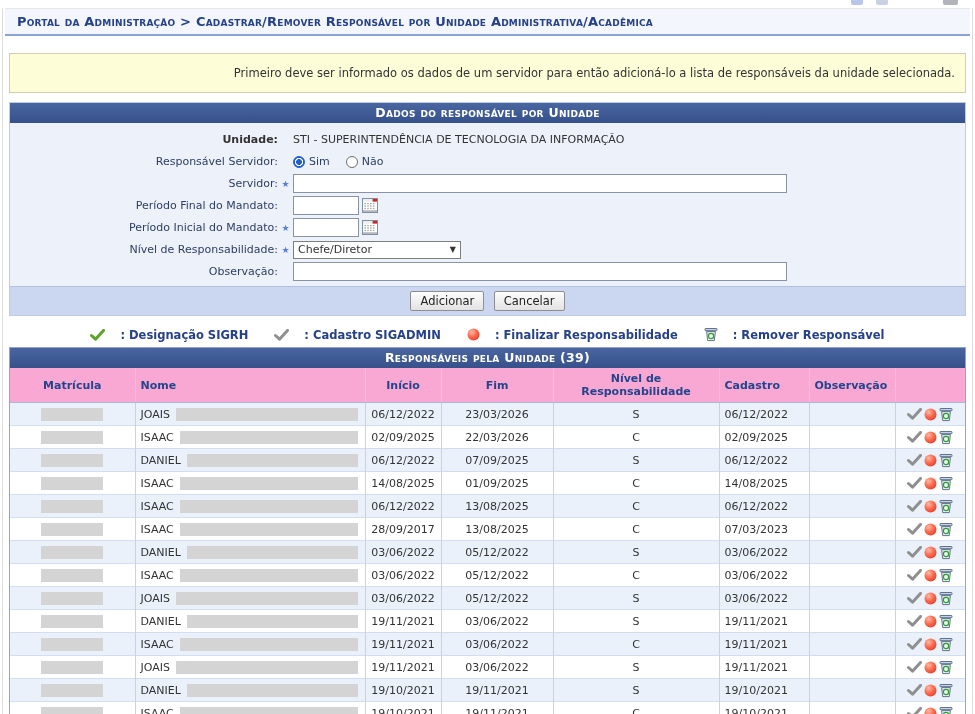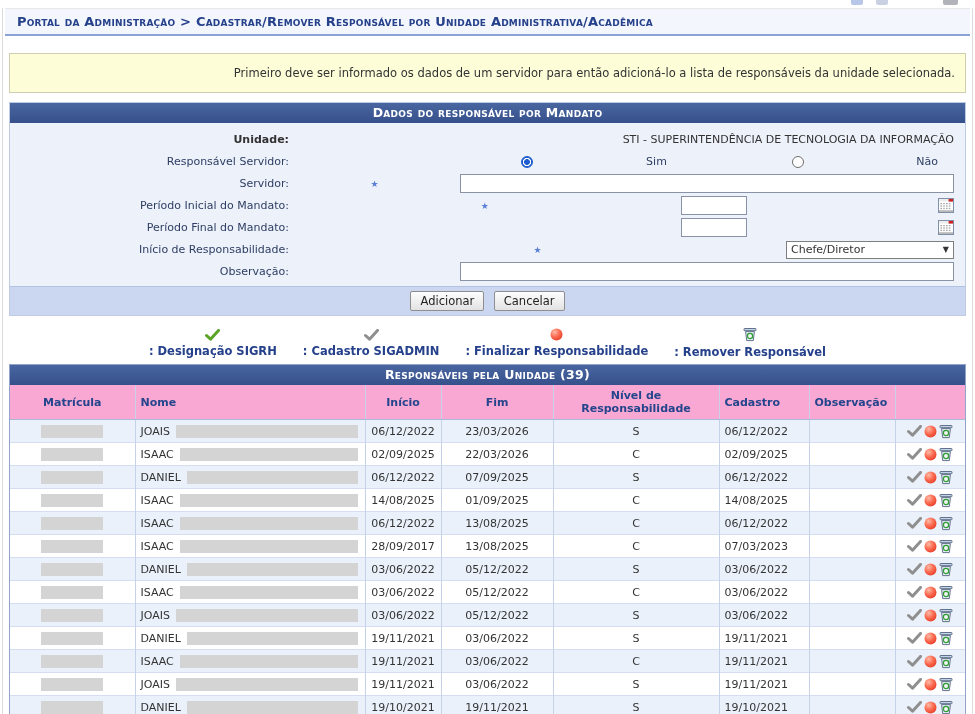--- a/index.html
+++ b/index.html
@@ -30,21 +30,21 @@
   }
   
   .panel{margin:9px 4px 0;border:1px solid #BFCBE2;}
   .panel-header,.table-title{
     background:linear-gradient(var(--panel-header-top),var(--panel-header-bottom));
     color:#FFF;text-align:center;
     font-variant:small-caps;font-weight:bold;font-size:12.5px;letter-spacing:.3px;
     padding:2px 0 3px;
   }
   .panel-body{background:var(--panel-body);padding:5px 0 3px;}
-  .form-row{display:flex;align-items:center;min-height:21px;margin:1px 11px;justify-content:space-between;}
+  .form-row{display:flex;align-items:center;min-height:21px;margin:1px 0;}
   .f-label{width:268px;text-align:right;color:var(--label-text);flex:none;}
   .f-label.bold{font-weight:bold;color:#333;}
   .f-star{width:15px;text-align:center;color:#5B7FD6;font-size:9px;flex:none;}
   .f-star.req::before{content:"★";}
   .f-val{color:#333;}
   input[type=text]{
     height:15px;border:1px solid #8A93A6;background:#FFF;
     font-family:inherit;font-size:11px;padding:1px 3px;
   }
   .input-wide{width:486px;}
@@ -69,21 +69,21 @@
     font-family:inherit;font-size:11.5px;color:#222;
     background:linear-gradient(#FDFDFD,#E2E2E2);
     border:1px solid #8E8E8E;border-radius:2px;
     padding:2px 9px;margin:0 3px;cursor:pointer;
   }
   
   .legend{
     margin:11px 0 5px;display:flex;justify-content:center;align-items:center;gap:26px;
     color:var(--navy);font-weight:bold;font-size:11.5px;
   }
-  .legend-item{display:inline-flex;align-items:center;gap:3px;flex-direction:column;}
+  .legend-item{display:inline-flex;align-items:center;gap:15px;}
   .licon{display:inline-flex;align-items:center;}
   
   .table-wrap{margin:0 4px;border:1px solid #92A5C8;}
   table.resp-table{border-collapse:collapse;width:100%;table-layout:fixed;}
   .resp-table th{
     background:#f9a8d4;color:#24458C;font-weight:bold;font-size:11px;
     padding:4px 5px;border-right:1px solid #C6D2E8;border-bottom:1px solid #A9BAD9;
   }
   .resp-table td{
     padding:3px 5px;font-size:11px;color:#333;height:16px;
@@ -111,21 +111,21 @@
 
   <div class="crumb-bar">
     <span>Portal da Administração &gt; Cadastrar/Remover Responsável por Unidade Administrativa/Acadêmica</span>
   </div>
 
   <div class="info-box">
     <span>Primeiro deve ser informado os dados de um servidor para então adicioná-lo a lista de responsáveis da unidade selecionada.</span>
   </div>
 
   <div class="panel">
-    <div class="panel-header">Dados do responsável por Mandato</div>
+    <div class="panel-header">Dados do responsável por Unidade</div>
     <div class="panel-body">
 
       <div class="form-row">
         <span class="f-label bold">Unidade:</span>
         <span class="f-star"></span>
         <span class="f-val">STI - SUPERINTENDÊNCIA DE TECNOLOGIA DA INFORMAÇÃO</span>
       </div>
 
       <div class="form-row">
         <span class="f-label">Responsável Servidor:</span>
@@ -133,20 +133,48 @@
         <span class="radio sel"></span>
         <span class="r-label">Sim</span>
         <span class="radio"></span>
         <span class="r-label">Não</span>
       </div>
 
       <div class="form-row">
         <span class="f-label">Servidor:</span>
         <span class="f-star req"></span>
         <input type="text" class="input-wide" style="">
+      </div>
+
+      <div class="form-row">
+        <span class="f-label">Período Final do Mandato:</span>
+        <span class="f-star"></span>
+        <input type="text" class="input-date" style="">
+        <span class="cal-btn">
+            <svg width="16" height="15" viewBox="0 0 16 15">
+              <rect x="0.5" y="0.5" width="15" height="14" fill="#FFF" stroke="#8090A8"></rect>
+              <rect x="1" y="1" width="14" height="2.6" fill="#EDEDED"></rect>
+              <rect x="10.6" y="1" width="4.4" height="2.6" fill="#CC2222"></rect>
+              <g fill="#A8A8A8">
+                <rect x="2.4" y="5" width="1.6" height="1.3"></rect>
+                <rect x="5.2" y="5" width="1.6" height="1.3"></rect>
+                <rect x="8" y="5" width="1.6" height="1.3"></rect>
+                <rect x="10.8" y="5" width="1.6" height="1.3"></rect>
+                <rect x="2.4" y="7.4" width="1.6" height="1.3"></rect>
+                <rect x="5.2" y="7.4" width="1.6" height="1.3"></rect>
+                <rect x="8" y="7.4" width="1.6" height="1.3"></rect>
+                <rect x="10.8" y="7.4" width="1.6" height="1.3"></rect>
+                <rect x="2.4" y="9.8" width="1.6" height="1.3"></rect>
+                <rect x="5.2" y="9.8" width="1.6" height="1.3"></rect>
+                <rect x="8" y="9.8" width="1.6" height="1.3"></rect>
+                <rect x="10.8" y="9.8" width="1.6" height="1.3"></rect>
+              </g>
+              <rect x="1" y="12.2" width="14" height="1.8" fill="#B8B8B8"></rect>
+            </svg>
+          </span>
       </div>
 
       <div class="form-row">
         <span class="f-label">Período Inicial do Mandato:</span>
         <span class="f-star req"></span>
         <input type="text" class="input-date" style="">
         <span class="cal-btn">
             <svg width="16" height="15" viewBox="0 0 16 15">
               <rect x="0.5" y="0.5" width="15" height="14" fill="#FFF" stroke="#8090A8"></rect>
               <rect x="1" y="1" width="14" height="2.6" fill="#EDEDED"></rect>
@@ -164,49 +192,21 @@
                 <rect x="5.2" y="9.8" width="1.6" height="1.3"></rect>
                 <rect x="8" y="9.8" width="1.6" height="1.3"></rect>
                 <rect x="10.8" y="9.8" width="1.6" height="1.3"></rect>
               </g>
               <rect x="1" y="12.2" width="14" height="1.8" fill="#B8B8B8"></rect>
             </svg>
           </span>
       </div>
 
       <div class="form-row">
-        <span class="f-label">Período Final do Mandato:</span>
-        <span class="f-star"></span>
-        <input type="text" class="input-date" style="">
-        <span class="cal-btn">
-            <svg width="16" height="15" viewBox="0 0 16 15">
-              <rect x="0.5" y="0.5" width="15" height="14" fill="#FFF" stroke="#8090A8"></rect>
-              <rect x="1" y="1" width="14" height="2.6" fill="#EDEDED"></rect>
-              <rect x="10.6" y="1" width="4.4" height="2.6" fill="#CC2222"></rect>
-              <g fill="#A8A8A8">
-                <rect x="2.4" y="5" width="1.6" height="1.3"></rect>
-                <rect x="5.2" y="5" width="1.6" height="1.3"></rect>
-                <rect x="8" y="5" width="1.6" height="1.3"></rect>
-                <rect x="10.8" y="5" width="1.6" height="1.3"></rect>
-                <rect x="2.4" y="7.4" width="1.6" height="1.3"></rect>
-                <rect x="5.2" y="7.4" width="1.6" height="1.3"></rect>
-                <rect x="8" y="7.4" width="1.6" height="1.3"></rect>
-                <rect x="10.8" y="7.4" width="1.6" height="1.3"></rect>
-                <rect x="2.4" y="9.8" width="1.6" height="1.3"></rect>
-                <rect x="5.2" y="9.8" width="1.6" height="1.3"></rect>
-                <rect x="8" y="9.8" width="1.6" height="1.3"></rect>
-                <rect x="10.8" y="9.8" width="1.6" height="1.3"></rect>
-              </g>
-              <rect x="1" y="12.2" width="14" height="1.8" fill="#B8B8B8"></rect>
-            </svg>
-          </span>
-      </div>
-
-      <div class="form-row">
-        <span class="f-label">Início de Responsabilidade:</span>
+        <span class="f-label">Nível de Responsabilidade:</span>
         <span class="f-star req"></span>
         <span class="select">
           <span>Chefe/Diretor</span>
           <span class="arrow">▼</span>
         </span>
       </div>
 
       <div class="form-row">
         <span class="f-label">Observação:</span>
         <span class="f-star"></span>

